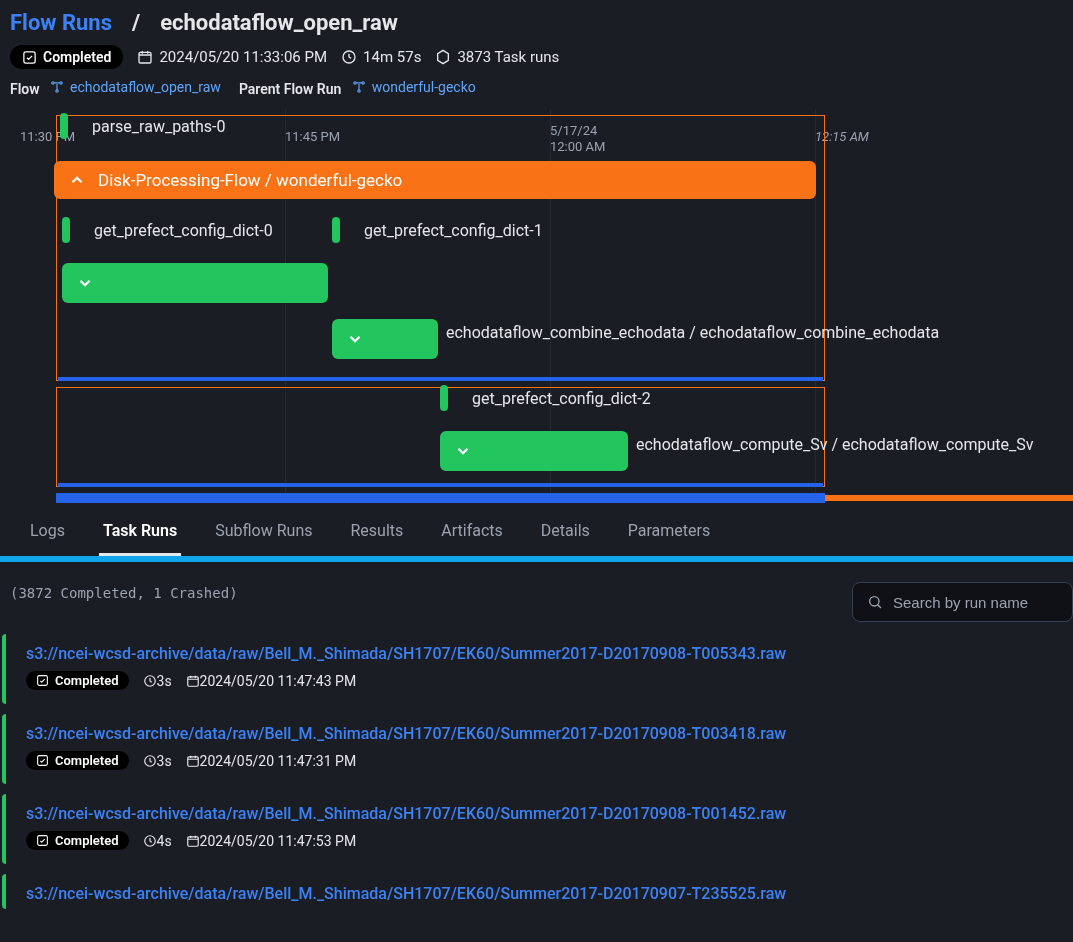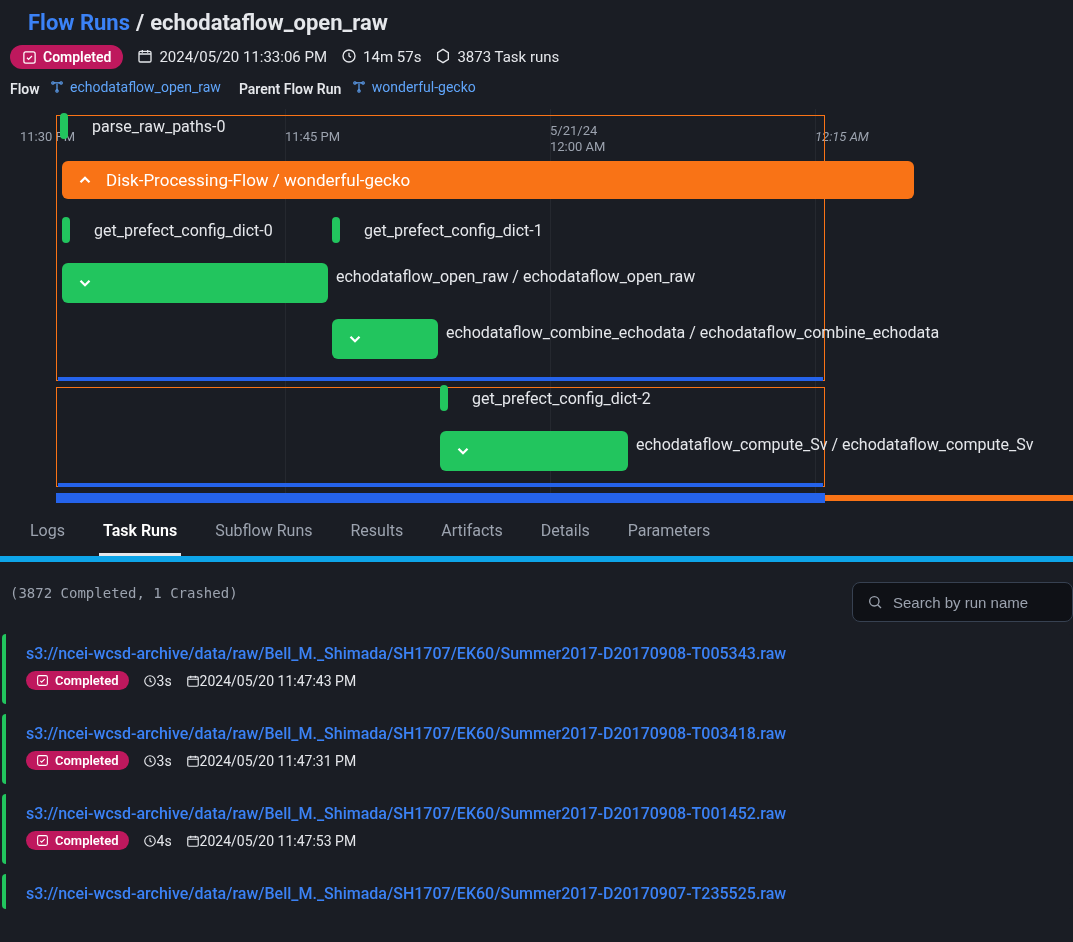--- a/index.html
+++ b/index.html
@@ -8,34 +8,34 @@
     color: #e5e7eb;
     font-family: -apple-system, BlinkMacSystemFont, "Segoe UI", Roboto, sans-serif;
     font-size: 14px;
     width: 1073px;
     overflow-x: hidden;
   }
   a { text-decoration: none; }
 
   
   .header { padding: 10px 10px 4px 10px; }
-  .breadcrumb { font-size: 22px; font-weight: 700; display: flex; align-items: flex-end; gap: 6px; margin-left: 18px; }
+  .breadcrumb { font-size: 22px; font-weight: 700; display: flex; align-items: flex-end; gap: 20px; }
   .breadcrumb .root { color: #3b82f6; }
   .breadcrumb .sep { color: #e5e7eb; }
   .breadcrumb .current { color: #e5e7eb; }
   .meta-row { display: flex; align-items: center; gap: 14px; margin-top: 10px; flex-wrap: wrap; }
   .status-badge {
-    background: #be185d; color: #fff; font-weight: 600; font-size: 14px;
+    background: #000000; color: #fff; font-weight: 600; font-size: 14px;
     border-radius: 14px; padding: 4px 12px; display: inline-flex; align-items: center; gap: 6px;
   }
   .status-badge.sm { font-size: 13px; padding: 2px 10px; }
   .check-icon, .cal-icon, .clock-icon, .taskcount-icon, .flow-icon, .search-icon {
     display: inline-flex; align-items: center; justify-content: center;
   }
-  .meta-item { display: inline-flex; align-items: flex-start; gap: 6px; color: #e5e7eb; font-size: 15px; }
+  .meta-item { display: inline-flex; align-items: center; gap: 6px; color: #e5e7eb; font-size: 15px; }
   .sub-row { display: flex; align-items: center; gap: 18px; margin-top: 10px; font-size: 14px; }
   .sub-row .label { color: #e5e7eb; font-weight: 600; }
   .sub-row .linkish { color: #60a5fa; display: inline-flex; align-items: center; gap: 6px; }
 
   
   .timeline { position: relative; margin-top: 8px; height: 394px; background: #1a1d24; overflow: hidden; }
   .grid-label { position: absolute; font-size: 13px; color: #9ca3af; }
   .grid-line { position: absolute; top: 0; bottom: 0; width: 1px; background: rgba(255,255,255,0.05); }
 
   .outline-orange {
@@ -166,39 +166,39 @@
     </span>
   </div>
 </div>
 
 <div class="timeline">
 
   <div class="grid-label" style="left:20px; top:20px;">11:30 PM</div>
   <div class="grid-line" style="left:285px;"></div>
   <div class="grid-label" style="left:285px; top:20px;">11:45 PM</div>
   <div class="grid-line" style="left:550px;"></div>
-  <div class="grid-label" style="left:550px; top:14px;">5/21/24</div>
+  <div class="grid-label" style="left:550px; top:14px;">5/17/24</div>
   <div class="grid-label" style="left:550px; top:30px;">12:00 AM</div>
   <div class="grid-line" style="left:815px;"></div>
   <div class="grid-label" style="left:815px; top:20px;font-style:italic;">12:15 AM</div>
 
   <div class="outline-orange" style="left:56px; top:6px; width:769px; height:266px;"></div>
   <div class="outline-orange" style="left:56px; top:278px; width:769px; height:100px;"></div>
   <div class="bar-blue-thin" style="left:58px; top:268px; width:765px;"></div>
   <div class="bar-blue-thin" style="left:58px; top:374px; width:765px;"></div>
 
   <div class="bar-blue-thick" style="left:56px; bottom:0; width:769px;"></div>
   <div class="bar-orange-bottom" style="left:825px; bottom:2px; width:248px;"></div>
 
   <div class="task-label" style="left:60px; top:4px;">
     <span class="pip"></span>
     <span>parse_raw_paths-0</span>
   </div>
 
-  <div class="flow-header" style="left:62px; top:52px; width:852px;">
+  <div class="flow-header" style="left:54px; top:52px; width:762px;">
     <span class="chev">
       <svg width="18" height="18" viewBox="0 0 24 24" fill="none" stroke="#fff" stroke-width="3">
           <path d="M6 15l6-6 6 6"></path>
         </svg>
     </span>
     <span>Disk-Processing-Flow / wonderful-gecko</span>
   </div>
 
   <div class="task-label" style="left:62px; top:108px;">
     <span class="pip"></span>
@@ -208,23 +208,20 @@
     <span class="pip"></span>
     <span>get_prefect_config_dict-1</span>
   </div>
 
   <div class="greenbar" style="left:62px; top:154px; width:266px;">
     <span class="chev">
       <svg width="18" height="18" viewBox="0 0 24 24" fill="none" stroke="#fff" stroke-width="3">
           <path d="M6 9l6 6 6-6"></path>
         </svg>
     </span>
-  </div>
-  <div class="task-label" style="left:336px; top:158px;">
-    <span>echodataflow_open_raw / echodataflow_open_raw</span>
   </div>
 
   <div class="greenbar" style="left:332px; top:210px; width:106px;">
     <span class="chev">
       <svg width="18" height="18" viewBox="0 0 24 24" fill="none" stroke="#fff" stroke-width="3">
           <path d="M6 9l6 6 6-6"></path>
         </svg>
     </span>
   </div>
   <div class="task-label" style="left:446px; top:214px;">

